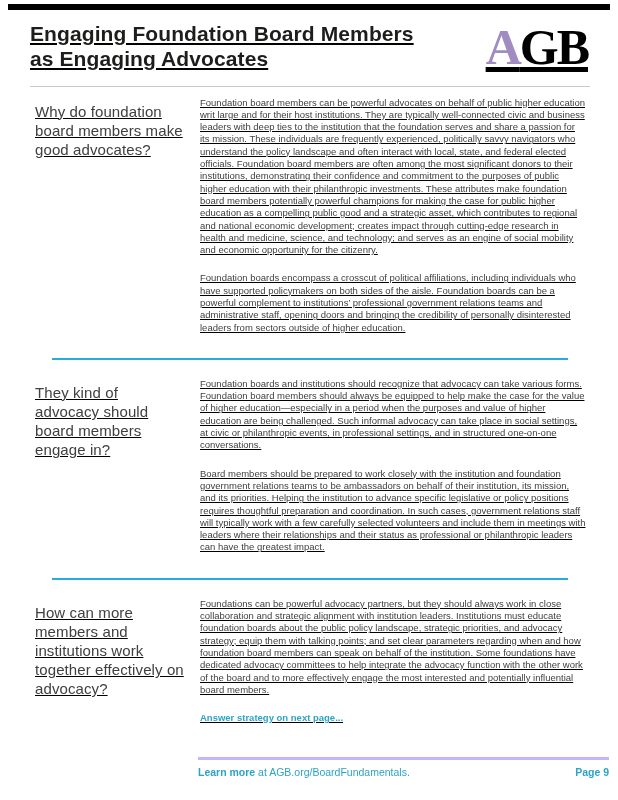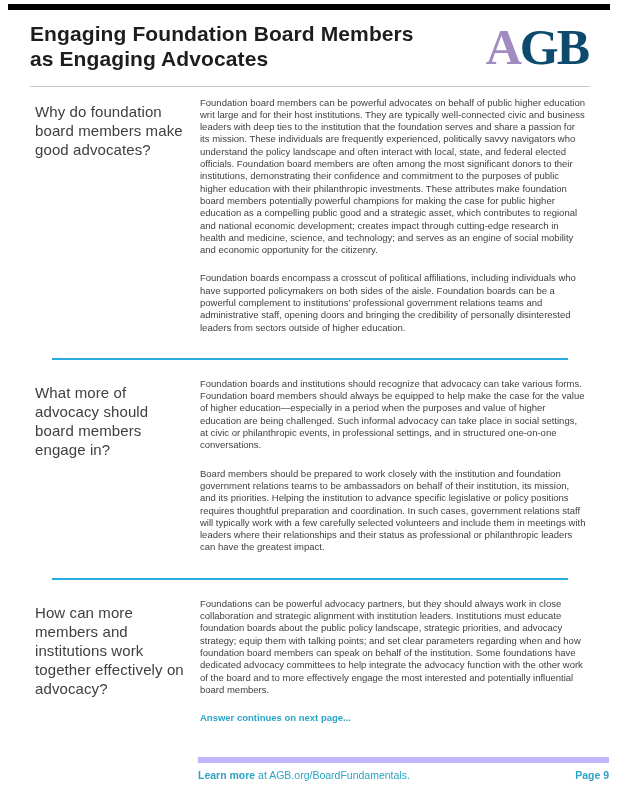--- a/index.html
+++ b/index.html
@@ -3,61 +3,62 @@
 <meta charset="utf-8">
 <style>
   html,body { margin:0; padding:0; background:#fff; }
   .page {
     position:relative;
     width:618px; height:800px;
     background:#ffffff;
     font-family:"Liberation Sans", sans-serif;
     overflow:hidden;
     box-sizing:border-box;
+    text-decoration:underline;
   }
   .top-bar {
     position:absolute; top:4px; left:8px; right:8px; height:6px;
     background:#000000;
   }
   .content { padding:22px 28px 0 30px; }
 
   
   .hdr { display:flex; justify-content:space-between; align-items:flex-start; }
   .title {
     margin:0; font-size:21px; line-height:1.18; font-weight:600;
     color:#1d1d1b; letter-spacing:0.1px;
   }
   .logo {
     font-family:"Liberation Serif", serif;
     font-size:50px; font-weight:700; line-height:46px; letter-spacing:-2px;
     margin-top:2px; margin-right:2px; white-space:nowrap;
   }
   .logo-a { color:#a18cc2; }
-  .logo-gb { color:#0c4a6e; }
+  .logo-gb { color:#000000; }
   .header-rule { border-top:1px solid #c8c8c8; margin-top:14px; }
 
   
   .qa { display:flex; padding-top:10px; padding-bottom:8px; }
   .qa.later { padding-top:18px; }
   .q-col { flex:0 0 170px; width:170px; padding-right:10px; box-sizing:border-box; }
   .question {
     margin:5px; font-size:15px; line-height:1.28; font-weight:500;
     color:#404040; letter-spacing:0.1px;
   }
   .a-col { flex:1; color:#414042; font-size:9.5px; line-height:12.3px; }
   .a-col p { margin:0 4px 16px 0; }
   .note {
     color:#2ca4c5; font-weight:600; font-size:9.5px; margin:0 !important;
   }
   .section-rule { height:2px; background:#2aabdf; margin:0 22px 0 22px; }
 
   
   .footer {
     position:absolute; top:757px; left:198px; right:9px;
-    border-top:6px solid #c4b5fd; padding-top:6px;
+    border-top:3px solid #c4b5fd; padding-top:6px;
     display:flex; justify-content:space-between; align-items:baseline;
     font-size:10.5px; color:#2ca4c5;
   }
   .footer p { margin:0; }
   .learn strong { font-weight:700; }
   .pagenum { font-weight:700; }
 </style>
 </head>
 <body>
 
@@ -84,37 +85,37 @@
       <div class="a-col">
         <p>Foundation board members can be powerful advocates on behalf of public higher education writ large and for their host institutions. They are typically well-connected civic and business leaders with deep ties to the institution that the foundation serves and share a passion for its mission. These individuals are frequently experienced, politically savvy navigators who understand the policy landscape and often interact with local, state, and federal elected officials. Foundation board members are often among the most significant donors to their institutions, demonstrating their confidence and commitment to the purposes of public higher education with their philanthropic investments. These attributes make foundation board members potentially powerful champions for making the case for public higher education as a compelling public good and a strategic asset, which contributes to regional and national economic development; creates impact through cutting-edge research in health and medicine, science, and technology; and serves as an engine of social mobility and economic opportunity for the citizenry.</p>
         <p>Foundation boards encompass a crosscut of political affiliations, including individuals who have supported policymakers on both sides of the aisle. Foundation boards can be a powerful complement to institutions’ professional government relations teams and administrative staff, opening doors and bringing the credibility of personally disinterested leaders from sectors outside of higher education.</p>
       </div>
     </div>
 
     <div class="section-rule"></div>
 
     <div class="qa later">
       <div class="q-col">
-        <h2 class="question">What more of advocacy should board members engage in?</h2>
+        <h2 class="question">They kind of advocacy should board members engage in?</h2>
       </div>
       <div class="a-col">
         <p>Foundation boards and institutions should recognize that advocacy can take various forms. Foundation board members should always be equipped to help make the case for the value of higher education—especially in a period when the purposes and value of higher education are being challenged. Such informal advocacy can take place in social settings, at civic or philanthropic events, in professional settings, and in structured one-on-one conversations.</p>
         <p>Board members should be prepared to work closely with the institution and foundation government relations teams to be ambassadors on behalf of their institution, its mission, and its priorities. Helping the institution to advance specific legislative or policy positions requires thoughtful preparation and coordination. In such cases, government relations staff will typically work with a few carefully selected volunteers and include them in meetings with leaders where their relationships and their status as professional or philanthropic leaders can have the greatest impact.</p>
       </div>
     </div>
 
     <div class="section-rule"></div>
 
     <div class="qa later">
       <div class="q-col">
         <h2 class="question">How can more members and institutions work together effectively on advocacy?</h2>
       </div>
       <div class="a-col">
         <p>Foundations can be powerful advocacy partners, but they should always work in close collaboration and strategic alignment with institution leaders. Institutions must educate foundation boards about the public policy landscape, strategic priorities, and advocacy strategy; equip them with talking points; and set clear parameters regarding when and how foundation board members can speak on behalf of the institution. Some foundations have dedicated advocacy committees to help integrate the advocacy function with the other work of the board and to more effectively engage the most interested and potentially influential board members.</p>
-        <p class="note">Answer continues on next page...</p>
+        <p class="note">Answer strategy on next page...</p>
       </div>
     </div>
   </div>
 
   <div class="footer">
     <p class="learn"><strong>Learn more</strong><span> at AGB.org/BoardFundamentals.</span></p>
     <p class="pagenum">Page 9</p>
   </div>
 </div>
 

